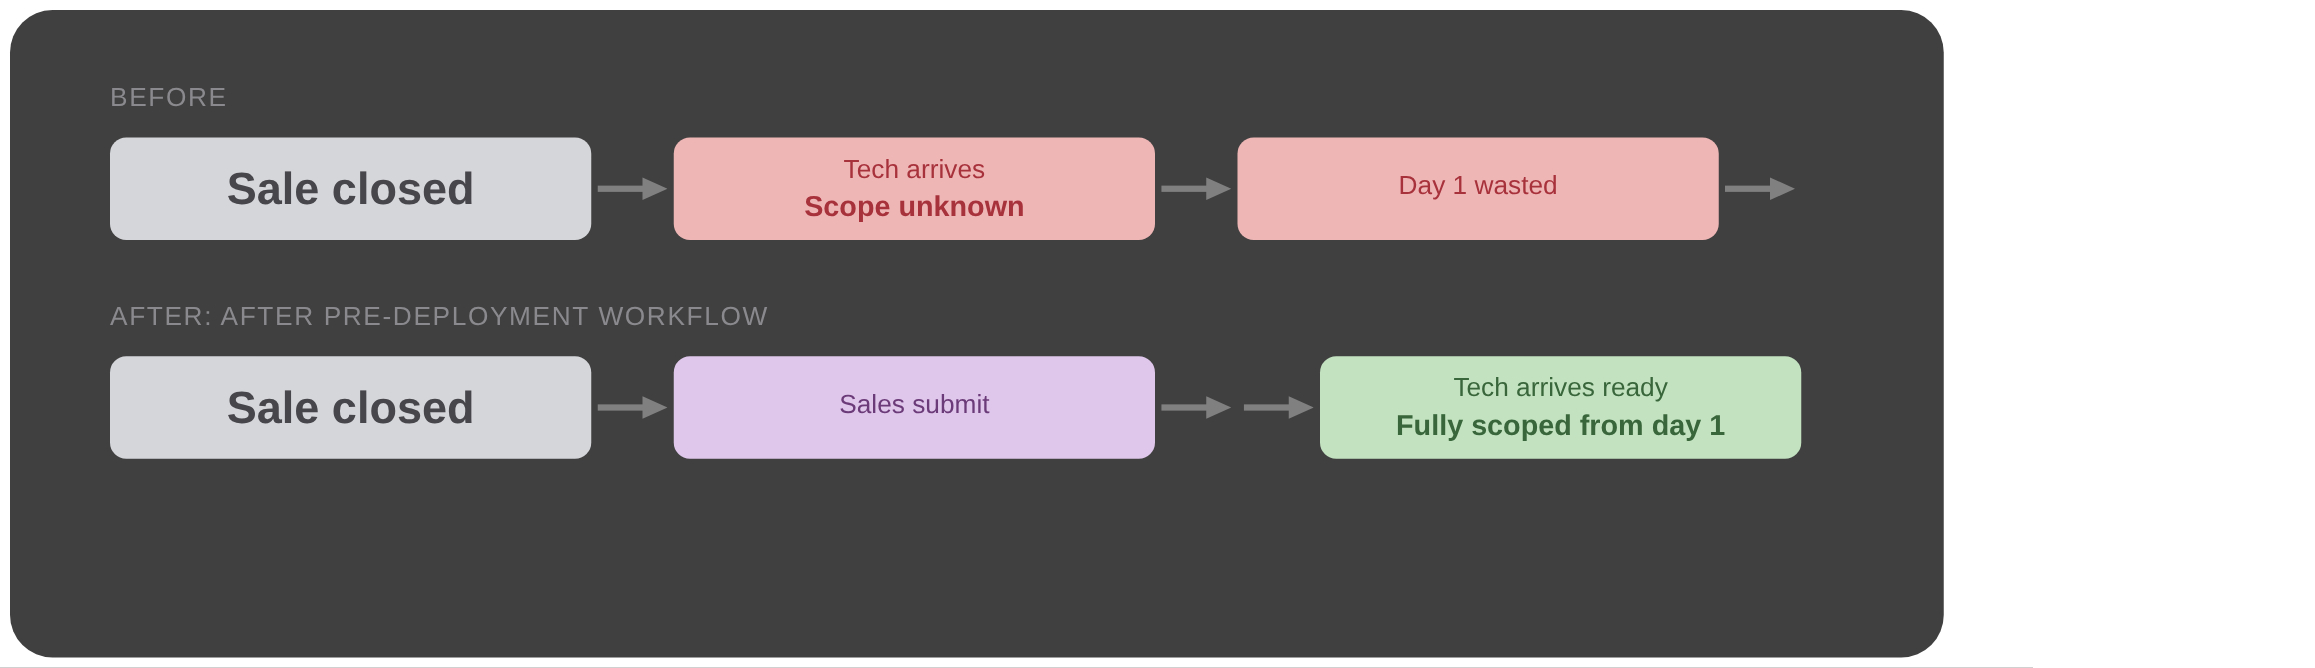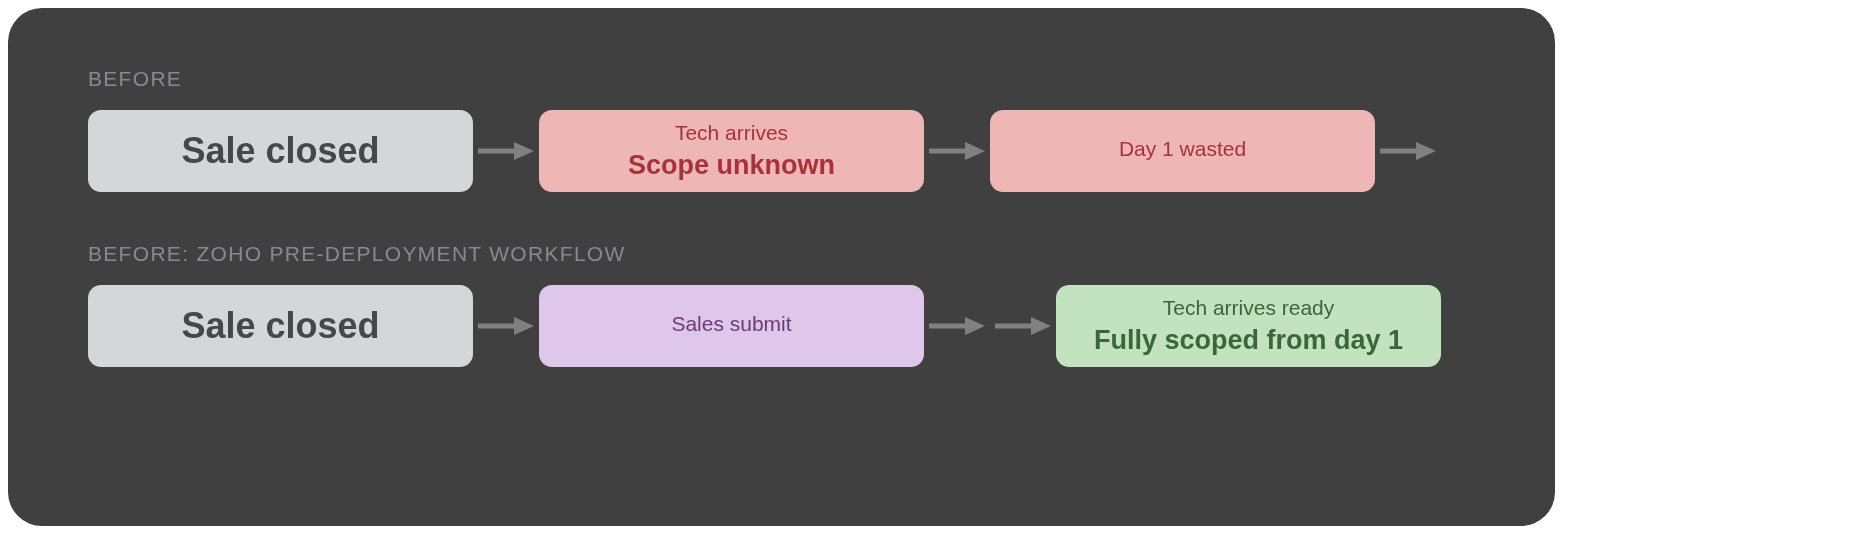--- a/index.html
+++ b/index.html
@@ -79,21 +79,21 @@
   .node-purple { background: #DFC7EB; }
   .node-green  { background: #C3E3C0; }
 
   .node-title {
     font-size: 21px;
     font-weight: 400;
     line-height: 1.25;
     margin-bottom: 3px;
   }
   .node-sub {
-    font-size: 27px;
+    font-size: 23px;
     font-weight: 700;
     line-height: 1.2;
     white-space: nowrap;
   }
   .node-single {
     font-size: 36px;
     font-weight: 700;
     color: #46464B;
     line-height: 1.2;
     white-space: nowrap;
@@ -149,21 +149,21 @@
         <div class="arrow">
           <svg width="56" height="22" viewBox="0 0 56 22">
             <rect x="0" y="8.5" width="40" height="5" fill="#808080"></rect>
             <polygon points="36,2 56,11 36,20" fill="#808080"></polygon>
           </svg>
         </div>
       </div>
   </div>
 
   <div class="section section-after">
-    <div class="section-label">BEFORE: ZOHO PRE-DEPLOYMENT WORKFLOW</div>
+    <div class="section-label">AFTER: AFTER PRE-DEPLOYMENT WORKFLOW</div>
     <div class="flow-row">
         <div class="node node-start node-gray">
           <div class="node-single">Sale closed</div>
         </div>
         <div class="arrow">
           <svg width="56" height="22" viewBox="0 0 56 22">
             <rect x="0" y="8.5" width="40" height="5" fill="#808080"></rect>
             <polygon points="36,2 56,11 36,20" fill="#808080"></polygon>
           </svg>
         </div>

